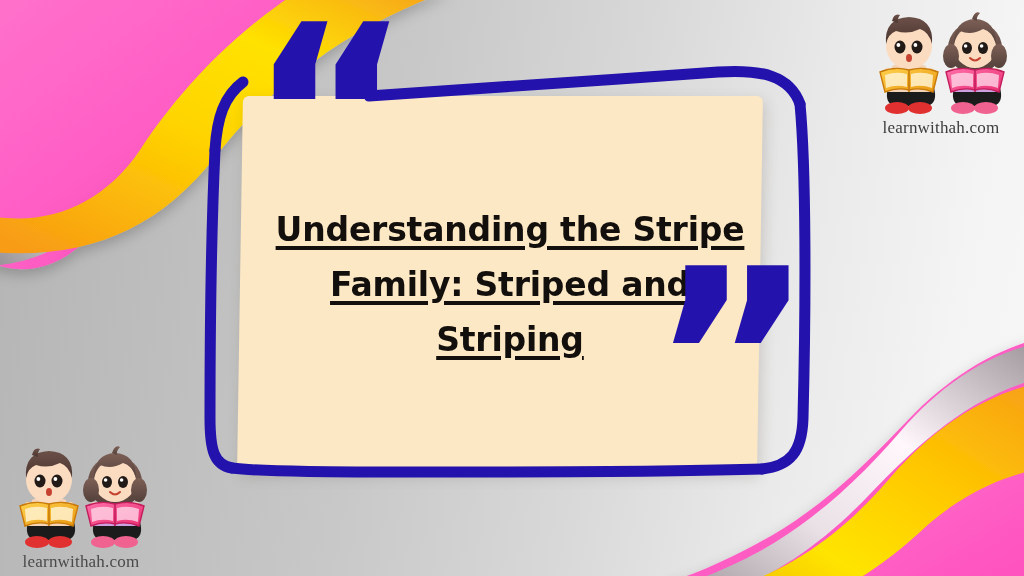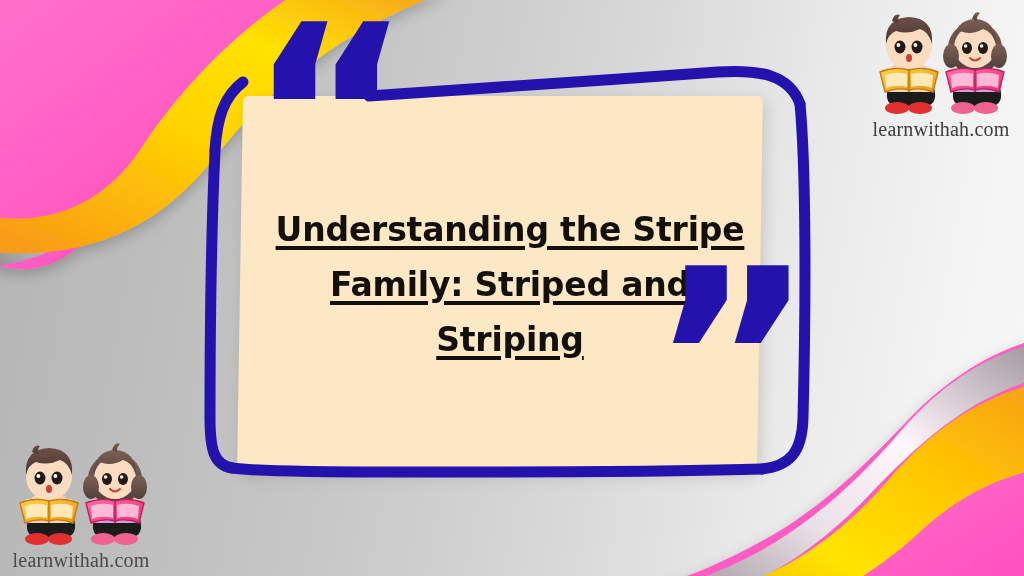--- a/index.html
+++ b/index.html
@@ -63,21 +63,21 @@
   #quote-open  { left:248px; top:-8px;  font-size:250px; letter-spacing:-6px; }
   #quote-close { left:650px; top:236px; font-size:250px; letter-spacing:-6px; }
 
   
   .logo { position:absolute; width:150px; text-align:center; z-index:8; }
   #logo-tr { right:8px; top:4px; }
   #logo-bl { left:6px; bottom:4px; }
   .logo-art { width:150px; height:118px; display:block; }
   .logo-text {
     font-family:"Liberation Serif", serif;
-    font-size:20px;
+    font-size:17px;
     color:#3c3c3c;
     letter-spacing:.2px;
     margin-top:-4px;
   }
   #logo-bl .logo-text { color:#4a4a4a; }
 </style>
 </head>
 <body>
 
 <div id="stage">

